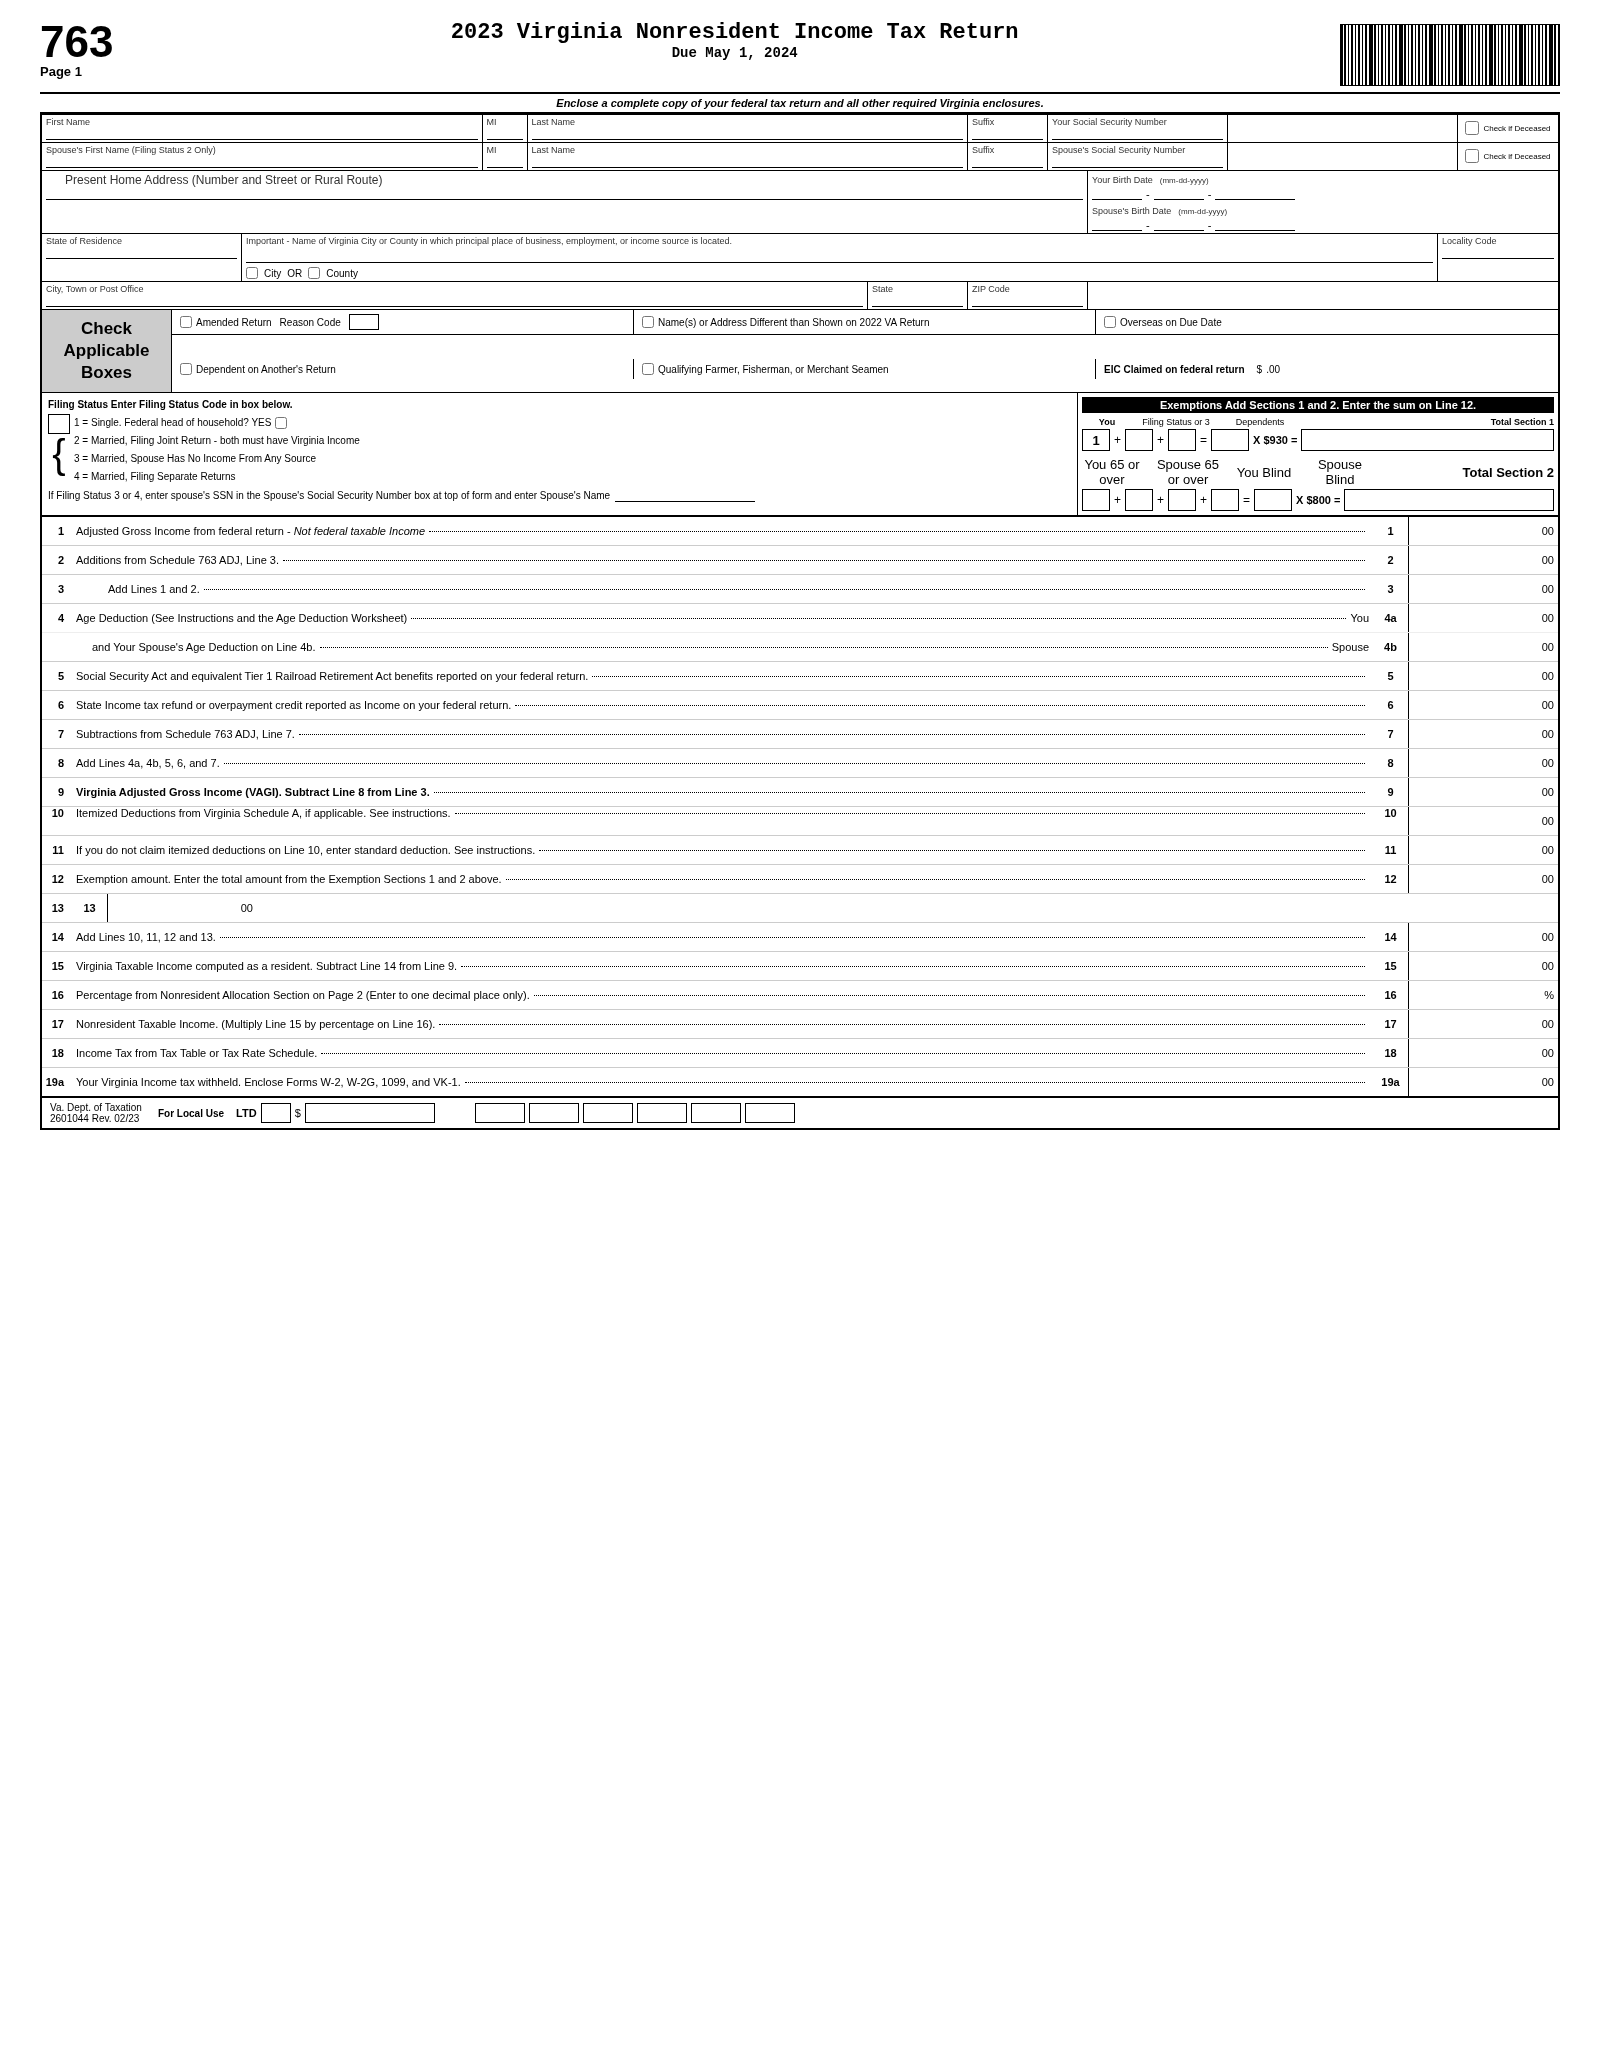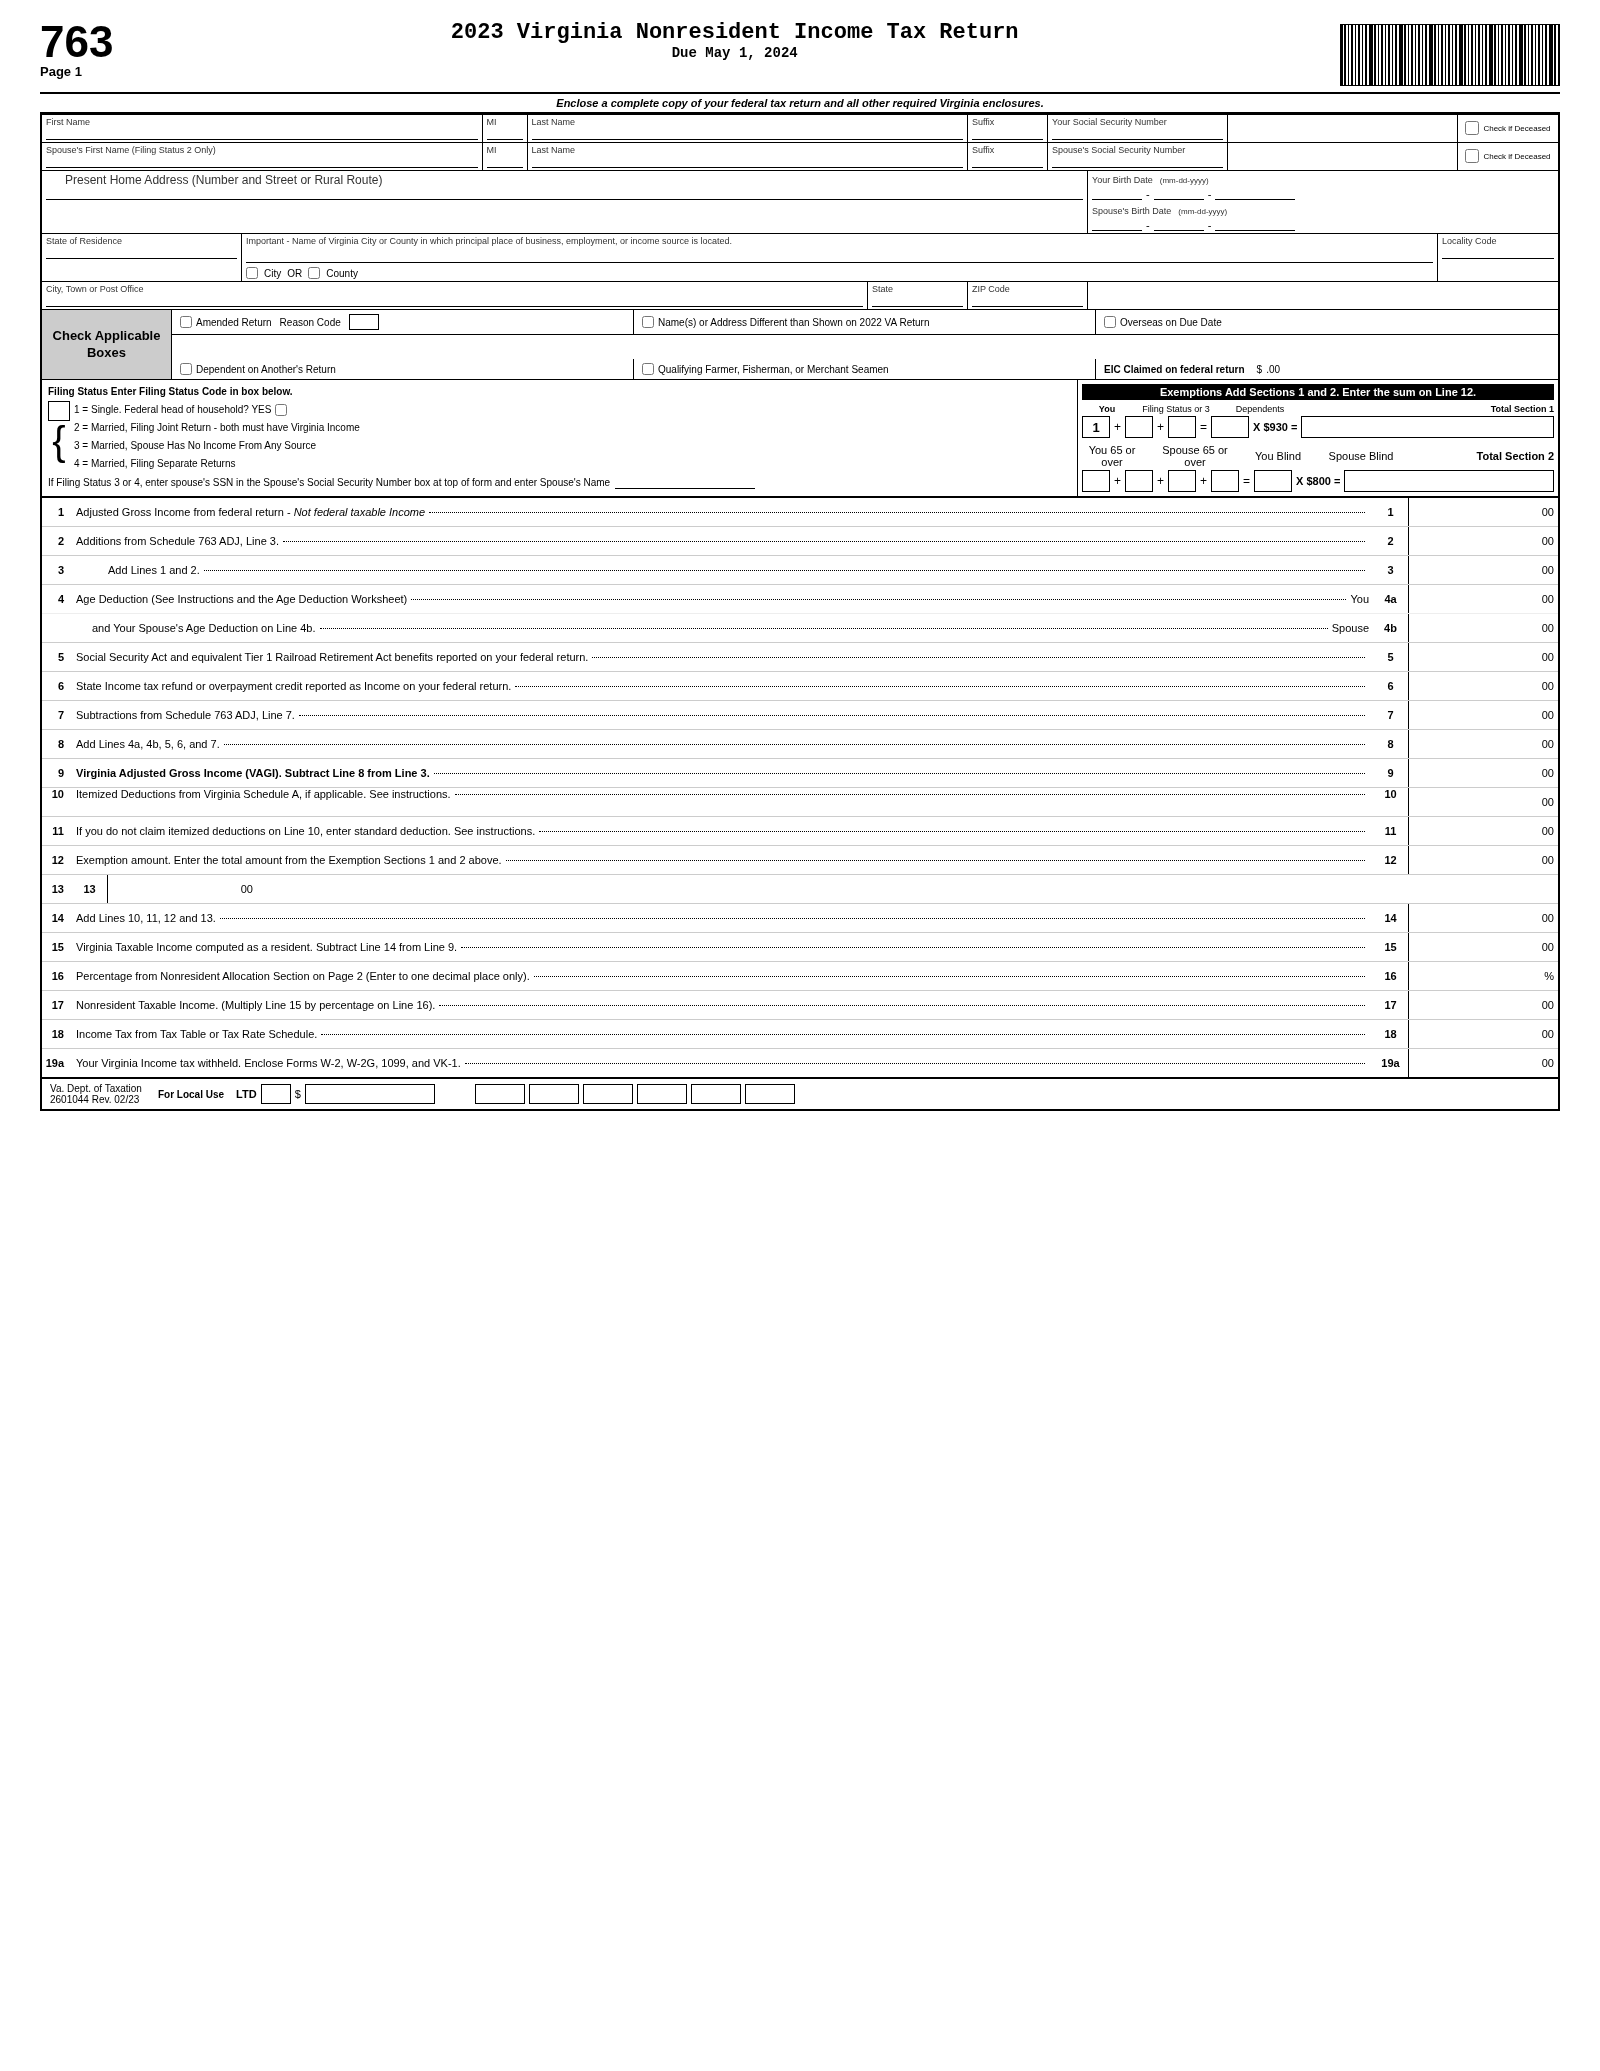--- a/index.html
+++ b/index.html
@@ -157,21 +157,21 @@
       <input type="text" style="border-top: none; border-right: none; border-left: none; border-image: initial; border-bottom: 1px solid rgb(0, 0, 0); width: 100%; font-size: 11px; outline: none;">
     </div>
     <div style="padding:2px 4px; border-right:1px solid #000;">
       <span style="font-size:9px; color:#333; display:block;">ZIP Code</span>
       <input type="text" style="border-top: none; border-right: none; border-left: none; border-image: initial; border-bottom: 1px solid rgb(0, 0, 0); width: 100%; font-size: 11px; outline: none;">
     </div>
     <div style="padding:2px 4px;"></div>
   </div>
 
   <div style="display:flex; border-bottom:1px solid #000;">
-    <div style="width:130px; background:#ccc; font-weight:bold; font-size:13px; display:flex; align-items:center; justify-content:center; text-align:center; padding:8px; border-right:1px solid #000; line-height:1.3;">
+    <div style="width:130px; background:#ccc; font-weight:bold; font-size:17px; display:flex; align-items:center; justify-content:center; text-align:center; padding:8px; border-right:1px solid #000; line-height:1.3;">
       <span>Check Applicable Boxes</span>
     </div>
     <div style="flex:1; display:flex; flex-direction:column;gap:24px;">
 
       <div style="display:grid; grid-template-columns:1fr 1fr 1fr; border-bottom:1px solid #000;">
         <div style="padding:4px 8px; border-right:1px solid #000; display:flex; align-items:center; gap:4px;">
           <input type="checkbox" style="width: 12px; height: 12px;">
           <span style="font-size:10px;">Amended Return</span>
           <span style="font-size:10px; margin-left:4px;">Reason Code</span>
           <div style="width:30px; height:16px; border:1px solid #000; display:inline-block; margin-left:4px;"></div>
@@ -249,21 +249,21 @@
         <span style="font-size:12px;">+</span>
         <div style="width:28px; height:22px; border:1px solid #000;"></div>
         <span style="font-size:12px;">+</span>
         <div style="width:28px; height:22px; border:1px solid #000;"></div>
         <span style="font-size:12px;">=</span>
         <div style="width:38px; height:22px; border:1px solid #000;"></div>
         <span style="font-size:11px; font-weight:bold;">X $930 =</span>
         <div style="flex:1; height:22px; border:1px solid #000;"></div>
       </div>
 
-      <div style="display:grid; grid-template-columns:60px 70px 60px 70px 1fr; align-items:center; gap:18px; font-size:11px; margin-bottom:2px;">
+      <div style="display:grid; grid-template-columns:60px 70px 60px 70px 1fr; align-items:center; gap:11px; font-size:13px; margin-bottom:2px;">
         <div style="text-align:center;">You 65 or over</div>
         <div style="text-align:center;">Spouse 65 or over</div>
         <div style="text-align:center;">You Blind</div>
         <div style="text-align:center;">Spouse Blind</div>
         <div style="text-align:right; font-weight:bold;">Total Section 2</div>
       </div>
       <div style="display:flex; align-items:center; gap:4px;">
         <div style="width:28px; height:22px; border:1px solid #000;"></div>
         <span style="font-size:12px;">+</span>
         <div style="width:28px; height:22px; border:1px solid #000;"></div>

